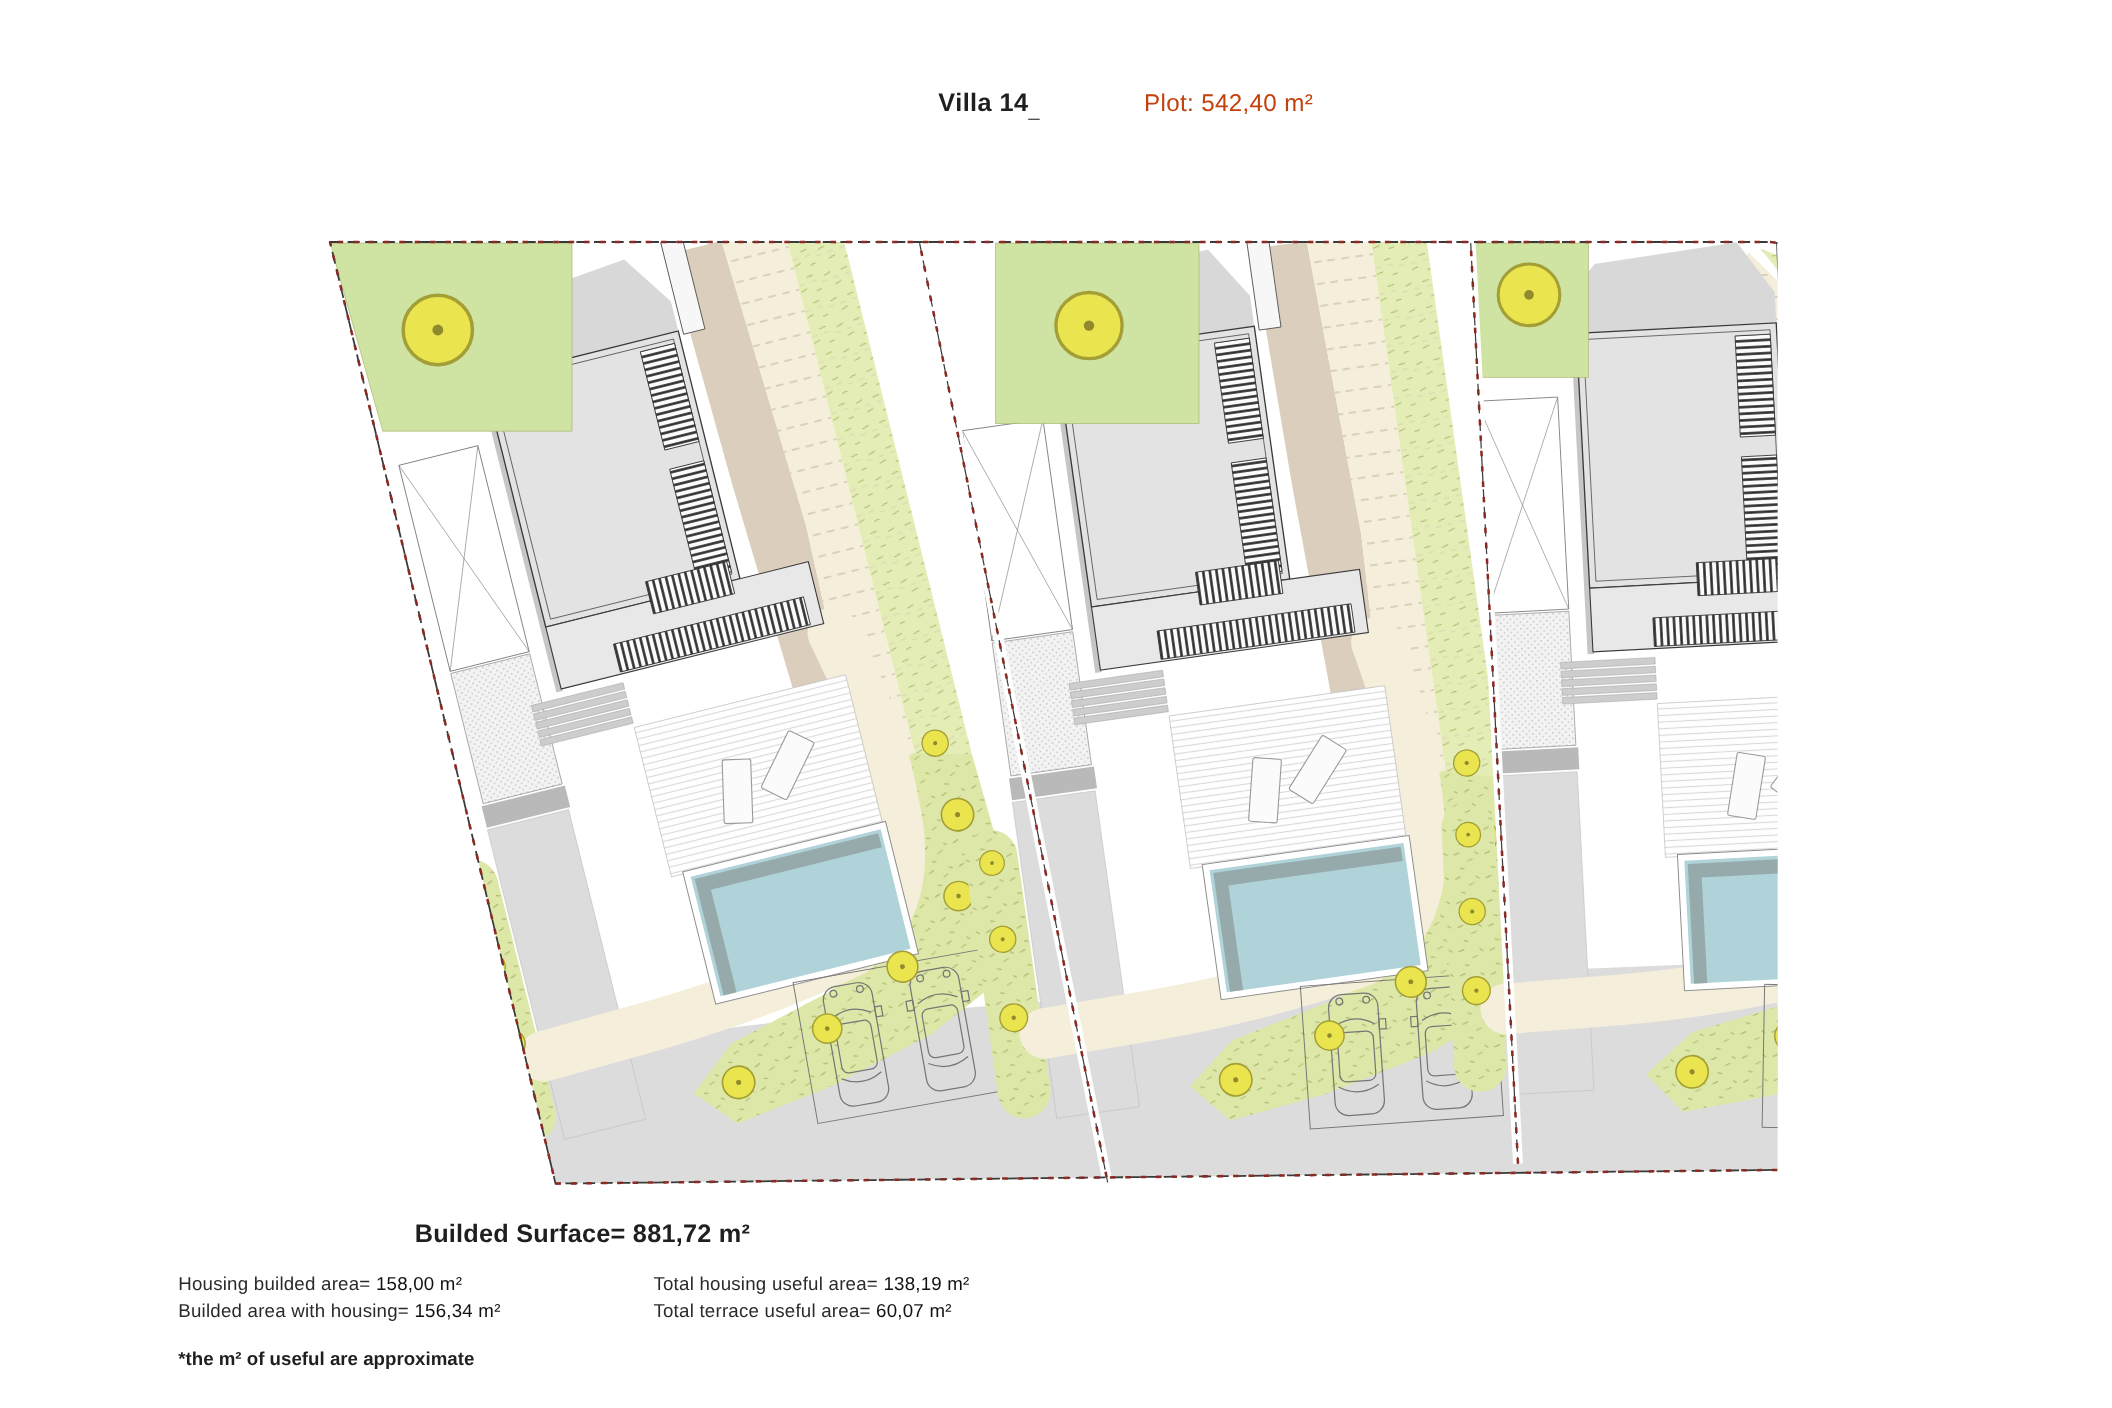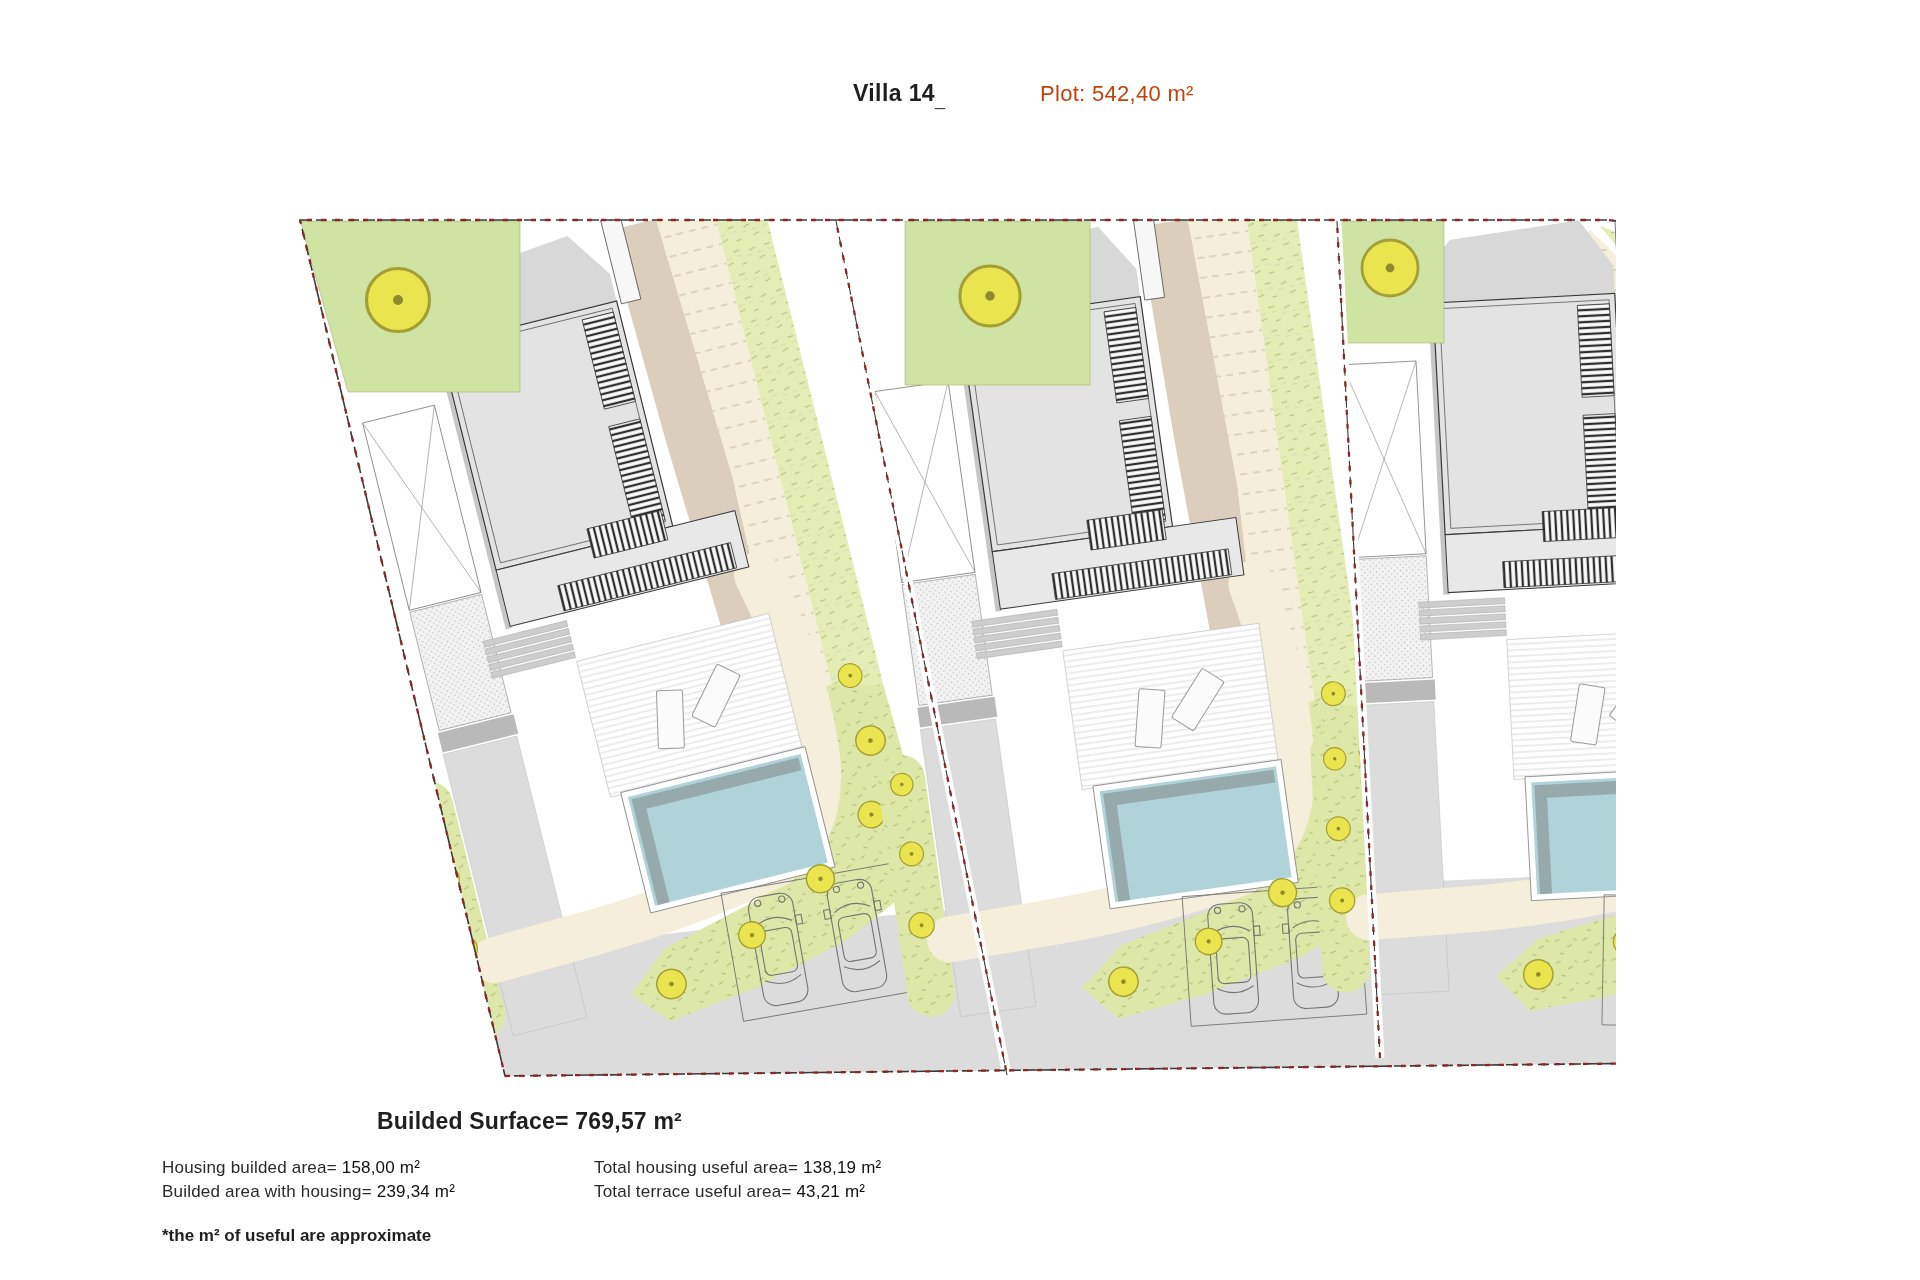--- a/index.html
+++ b/index.html
@@ -223,21 +223,21 @@
 
     <g>
       <path d="M300,220 L1608,220 Q1708,230 1772,290 Q1836,350 1845,448 L1757,1062 L505,1076 Z" class="bound-black"></path>
       <path d="M300,220 L1608,220 Q1708,230 1772,290 Q1836,350 1845,448 L1757,1062 L505,1076 Z" class="bound-red"></path>
     </g>
   </svg>
 
   <div class="abs title" style="left:853px;top:80px;"><span>Villa 14</span><span class="cursor-mark">_</span></div>
   <div class="abs plot-label" style="left:1040px;top:81px;">Plot: 542,40 m²</div>
 
-  <div class="abs surface" style="left:377px;top:1108px;">Builded Surface= 769,57 m²</div>
+  <div class="abs surface" style="left:377px;top:1108px;">Builded Surface= 881,72 m²</div>
 
   <div class="abs stat" style="left:162px;top:1158px;"><span>Housing builded area= </span><b>158,00 m²</b></div>
-  <div class="abs stat" style="left:162px;top:1182px;"><span>Builded area with housing= </span><b>239,34 m²</b></div>
+  <div class="abs stat" style="left:162px;top:1182px;"><span>Builded area with housing= </span><b>156,34 m²</b></div>
   <div class="abs stat" style="left:594px;top:1158px;"><span>Total housing useful area= </span><b>138,19 m²</b></div>
-  <div class="abs stat" style="left:594px;top:1182px;"><span>Total terrace useful area= </span><b>43,21 m²</b></div>
+  <div class="abs stat" style="left:594px;top:1182px;"><span>Total terrace useful area= </span><b>60,07 m²</b></div>
 
   <div class="abs footnote" style="left:162px;top:1226px;">*the m² of useful are approximate</div>
 </div>
 
 </body></html>

